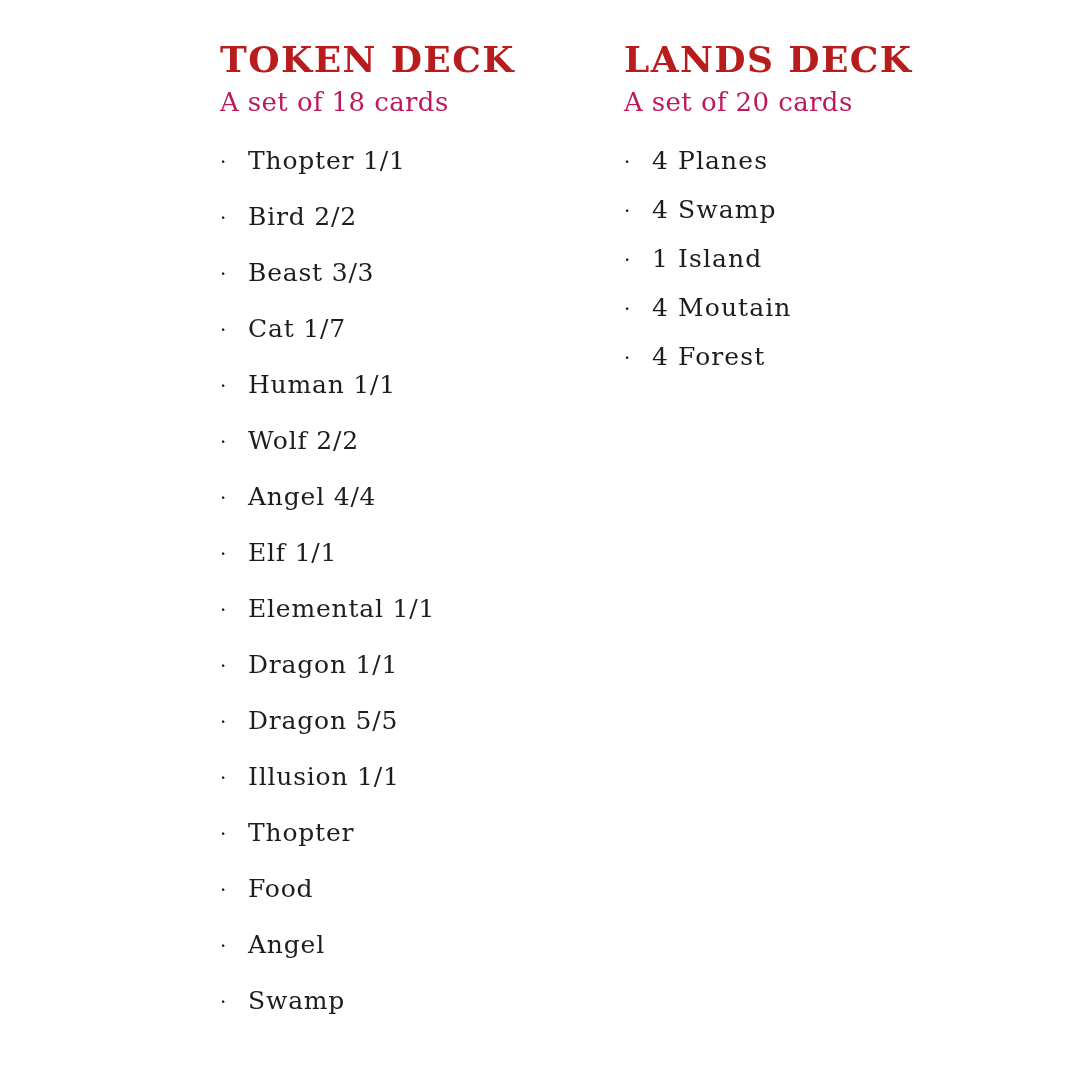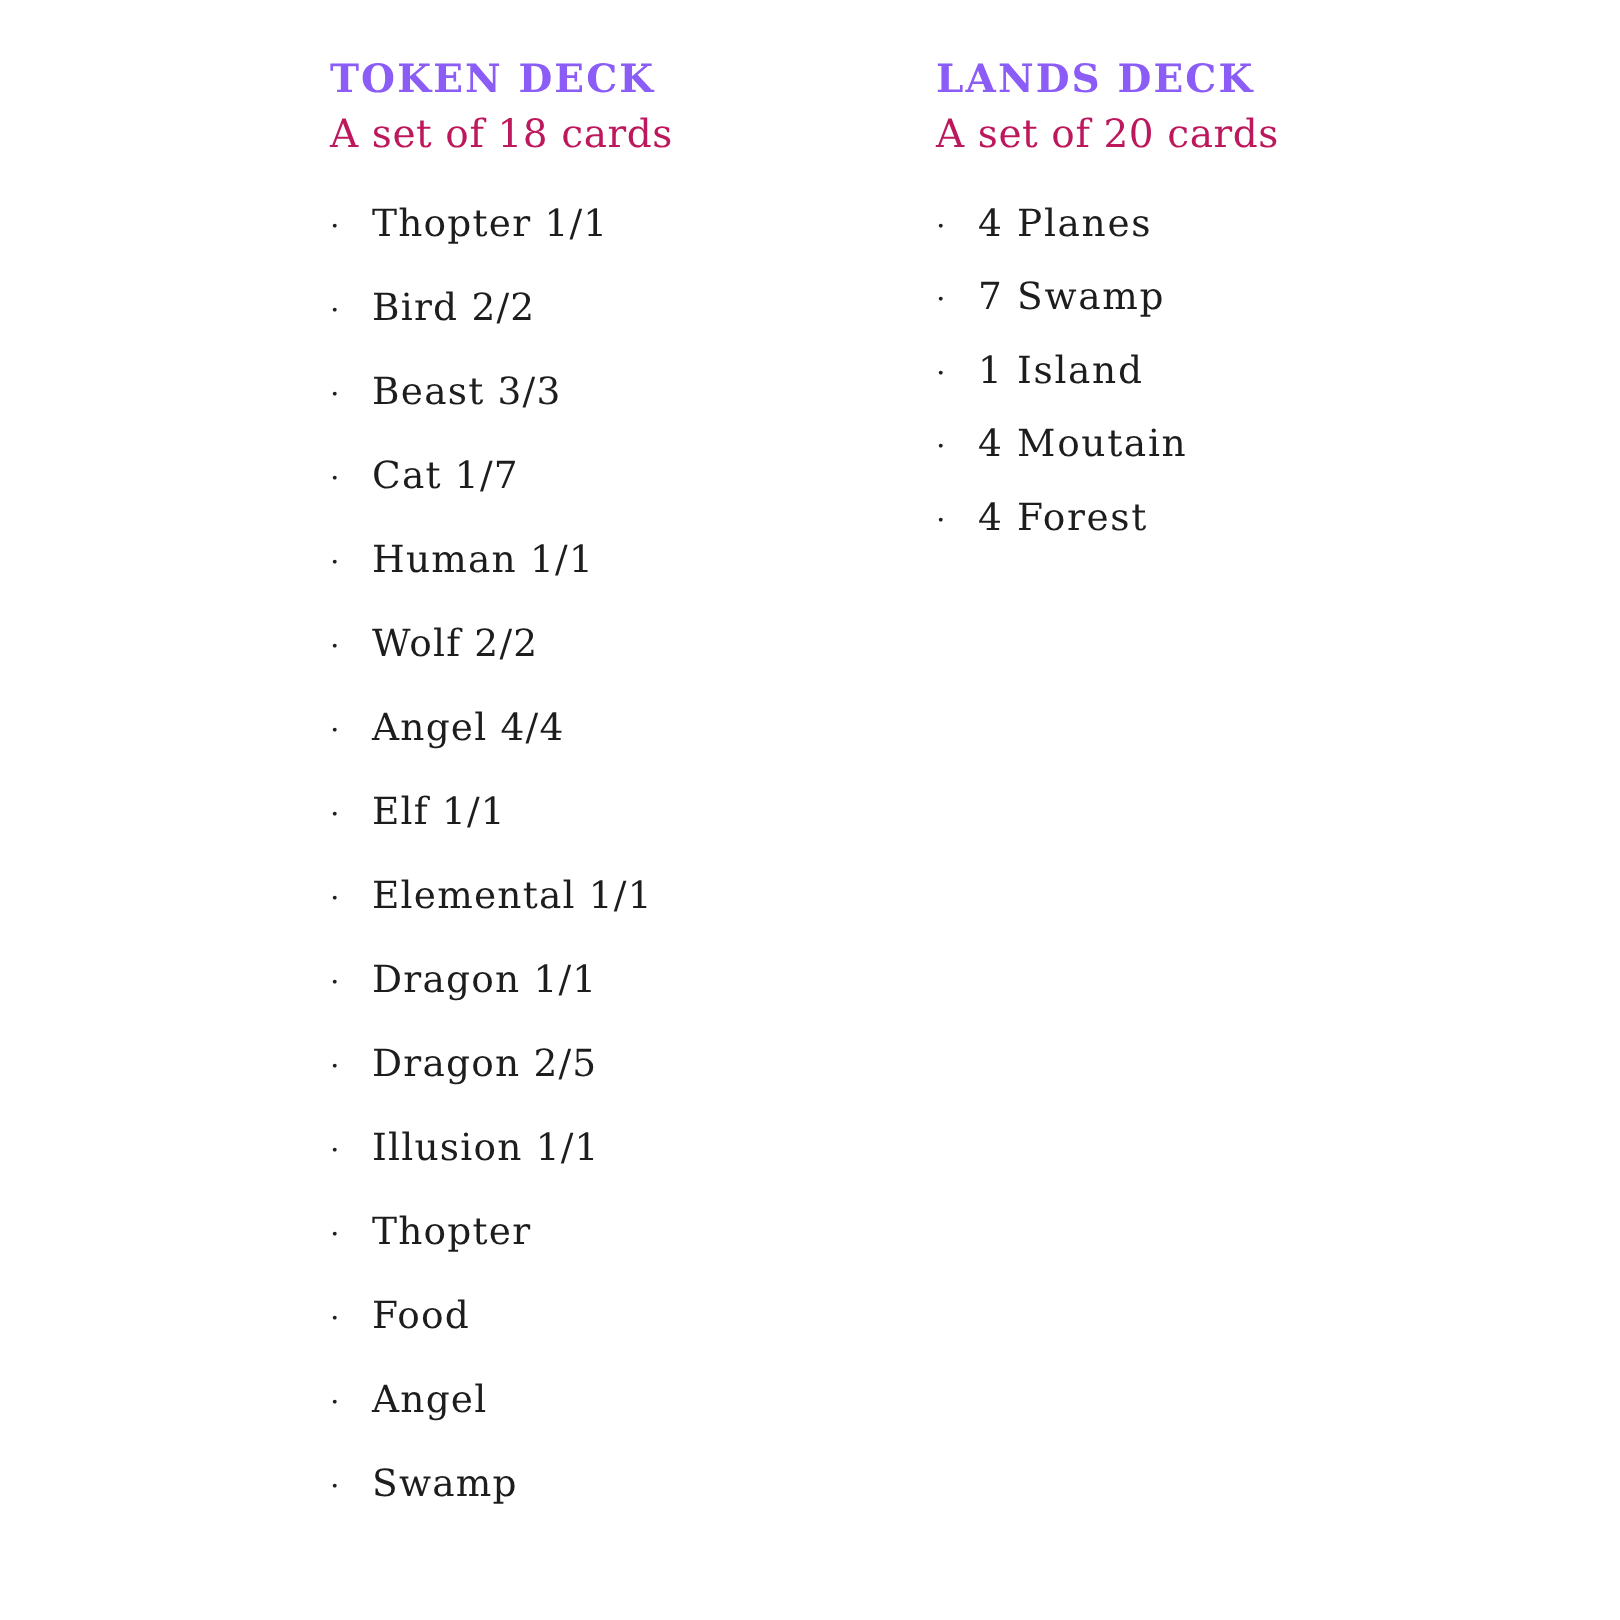--- a/index.html
+++ b/index.html
@@ -29,23 +29,23 @@
     width: 400px;
     margin-left: 220px;
   }
   .col-lands {
     width: 400px;
     margin-left: 4px;
   }
   .deck-title {
     font-family: "DejaVu Serif", serif;
     font-weight: bold;
-    font-size: 26px;
+    font-size: 36px;
     letter-spacing: 1.4px;
-    color: #8b5cf6;
+    color: #b91c1c;
     margin: 0 0 6px 0;
     line-height: 1.2;
   }
   .deck-subtitle {
     font-family: "DejaVu Serif", serif;
     font-weight: normal;
     font-size: 26px;
     letter-spacing: 0.4px;
     color: #be185d;
     margin: 0 0 30px 0;
@@ -128,21 +128,21 @@
         <li class="deck-item">
           <span class="bullet">·</span>
           <span class="item-label">Elemental 1/1</span>
         </li>
         <li class="deck-item">
           <span class="bullet">·</span>
           <span class="item-label">Dragon 1/1</span>
         </li>
         <li class="deck-item">
           <span class="bullet">·</span>
-          <span class="item-label">Dragon 2/5</span>
+          <span class="item-label">Dragon 5/5</span>
         </li>
         <li class="deck-item">
           <span class="bullet">·</span>
           <span class="item-label">Illusion 1/1</span>
         </li>
         <li class="deck-item">
           <span class="bullet">·</span>
           <span class="item-label">Thopter</span>
         </li>
         <li class="deck-item">
@@ -163,21 +163,21 @@
     <div class="col-lands">
       <h2 class="deck-title">LANDS DECK</h2>
       <div class="deck-subtitle">A set of 20 cards</div>
       <ul class="deck-list">
         <li class="deck-item">
           <span class="bullet">·</span>
           <span class="item-label">4 Planes</span>
         </li>
         <li class="deck-item">
           <span class="bullet">·</span>
-          <span class="item-label">7 Swamp</span>
+          <span class="item-label">4 Swamp</span>
         </li>
         <li class="deck-item">
           <span class="bullet">·</span>
           <span class="item-label">1 Island</span>
         </li>
         <li class="deck-item">
           <span class="bullet">·</span>
           <span class="item-label">4 Moutain</span>
         </li>
         <li class="deck-item">

